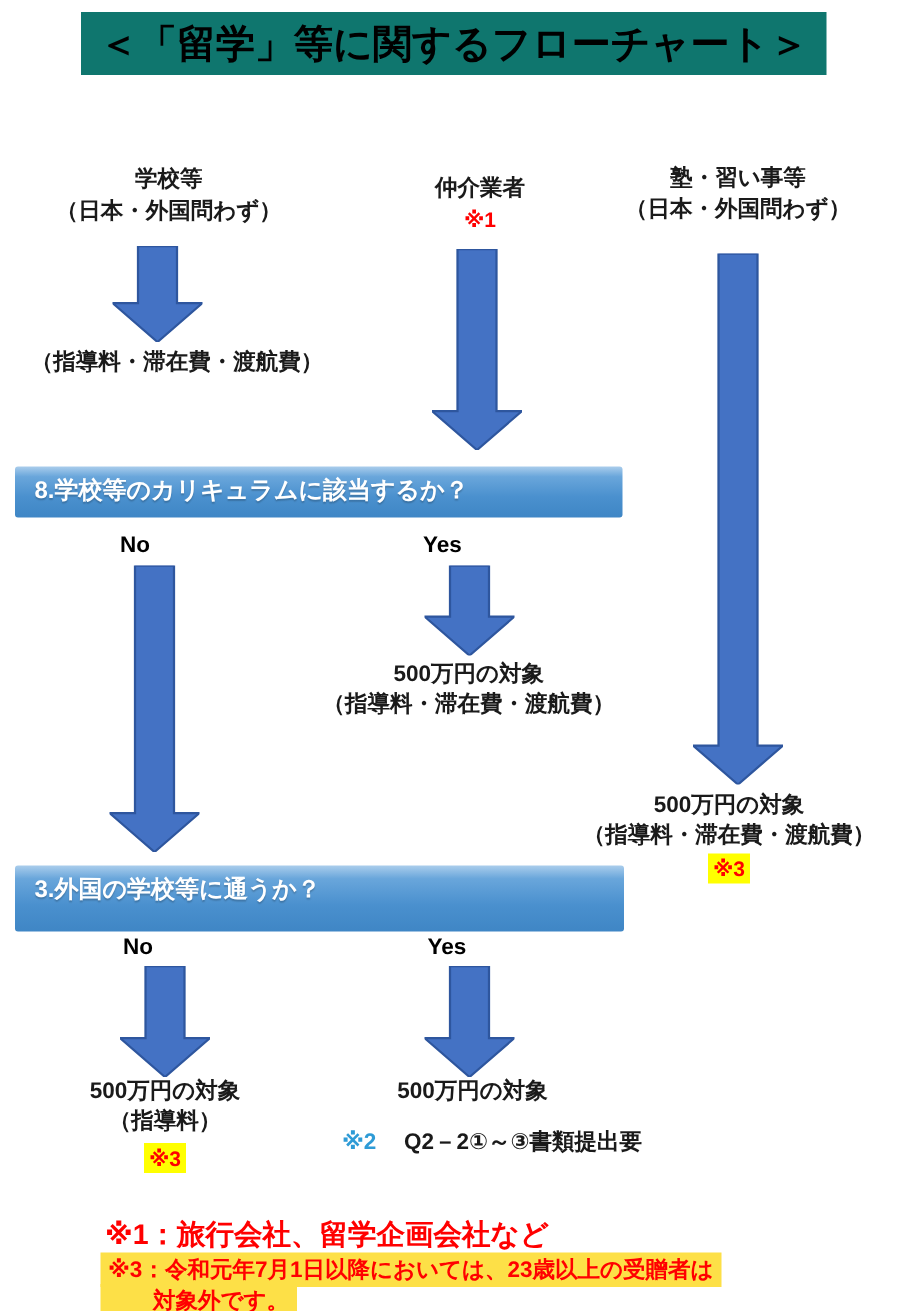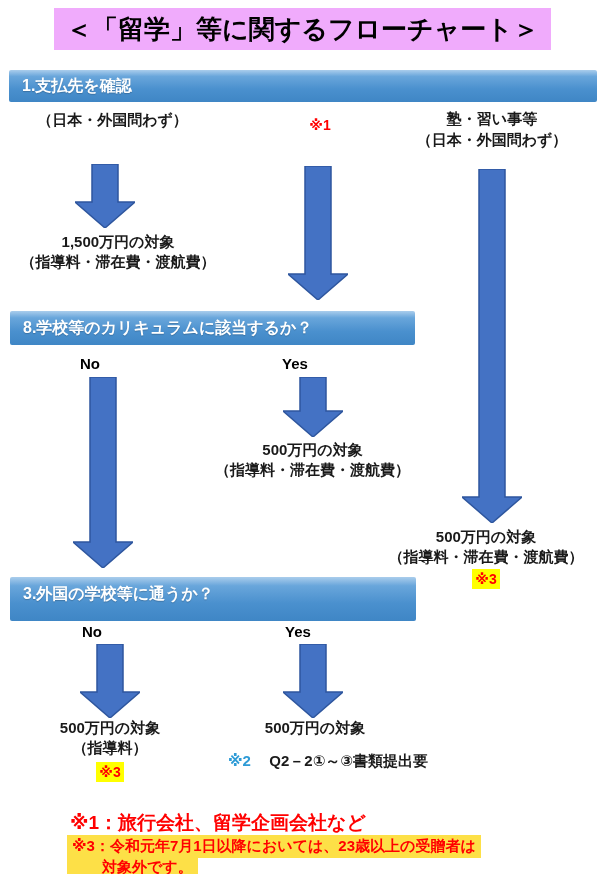--- a/index.html
+++ b/index.html
@@ -1,21 +1,21 @@
 <!DOCTYPE html>
 <html><head>
 <meta charset="utf-8">
 <style>
   * { margin:0; padding:0; box-sizing:border-box; }
   body { background:#fff; font-family:"Liberation Sans","DejaVu Sans",sans-serif; }
   #canvas { position:relative; width:605px; height:874px; background:#ffffff; overflow:hidden; }
 
   .title {
     position:absolute; left:54px; top:8px; width:497px; height:42px;
-    background:#f0abfc; color:#000; font-size:26px; font-weight:bold;
+    background:#0f766e; color:#000; font-size:26px; font-weight:bold;
     text-align:center; line-height:42px; letter-spacing:0px; white-space:nowrap;
   }
 
   .qbar {
     position:absolute; height:32px; border-radius:2px;
     background:linear-gradient(180deg,#aacdec 0%,#69a6db 20%,#4a90ce 60%,#3f86c5 100%);
     color:#ffffff; font-size:16px; font-weight:600; line-height:32px;
     padding-left:13px; text-shadow:0 1px 1px rgba(0,0,0,0.2); white-space:nowrap;
   }
   .qbar1 { left:9px;  top:70px;  width:588px; }
@@ -41,45 +41,45 @@
   .fn3-l1 { left:67px; top:835px; }
   .fn3-l2 { left:67px; top:856px; }
 </style>
 </head>
 <body>
 
 <div id="canvas">
 
   <div class="title">＜「留学」等に関するフローチャート＞</div>
 
-  <div class="qbar qbar1">1.支払先を確認</div>
 
   <div class="colhead" style="left:15px; top:109px; width:195px;">
+    <div>学校等</div>
     <div>（日本・外国問わず）</div>
   </div>
   <div class="colhead" style="left:255px; top:115px; width:130px;">
+    <div>仲介業者</div>
     <div class="refnote">※1</div>
   </div>
   <div class="colhead" style="left:392px; top:108px; width:200px;">
     <div>塾・習い事等</div>
     <div>（日本・外国問わず）</div>
   </div>
 
   <svg class="arrow" style="left:75px; top:164px;" width="60" height="64">
     <polygon points="17,0 43,0 43,38 60,38 30,64 0,38 17,38" fill="#4472c4" stroke="#2e569e" stroke-width="1.5"></polygon>
   </svg>
   <svg class="arrow" style="left:288px; top:166px;" width="60" height="134">
     <polygon points="17,0 43,0 43,108 60,108 30,134 0,108 17,108" fill="#4472c4" stroke="#2e569e" stroke-width="1.5"></polygon>
   </svg>
   <svg class="arrow" style="left:462px; top:169px;" width="60" height="354">
     <polygon points="17,0 43,0 43,328 60,328 30,354 0,328 17,328" fill="#4472c4" stroke="#2e569e" stroke-width="1.5"></polygon>
   </svg>
 
   <div class="result" style="left:8px; top:232px; width:220px;">
-    <div>1,500万円の対象</div>
     <div>（指導料・滞在費・渡航費）</div>
   </div>
 
   <div class="qbar qbar2">8.学校等のカリキュラムに該当するか？</div>
 
   <div class="yn" style="left:80px; top:355px;">No</div>
   <div class="yn" style="left:282px; top:355px;">Yes</div>
 
   <svg class="arrow" style="left:73px; top:377px;" width="60" height="191">
     <polygon points="17,0 43,0 43,165 60,165 30,191 0,165 17,165" fill="#4472c4" stroke="#2e569e" stroke-width="1.5"></polygon>

